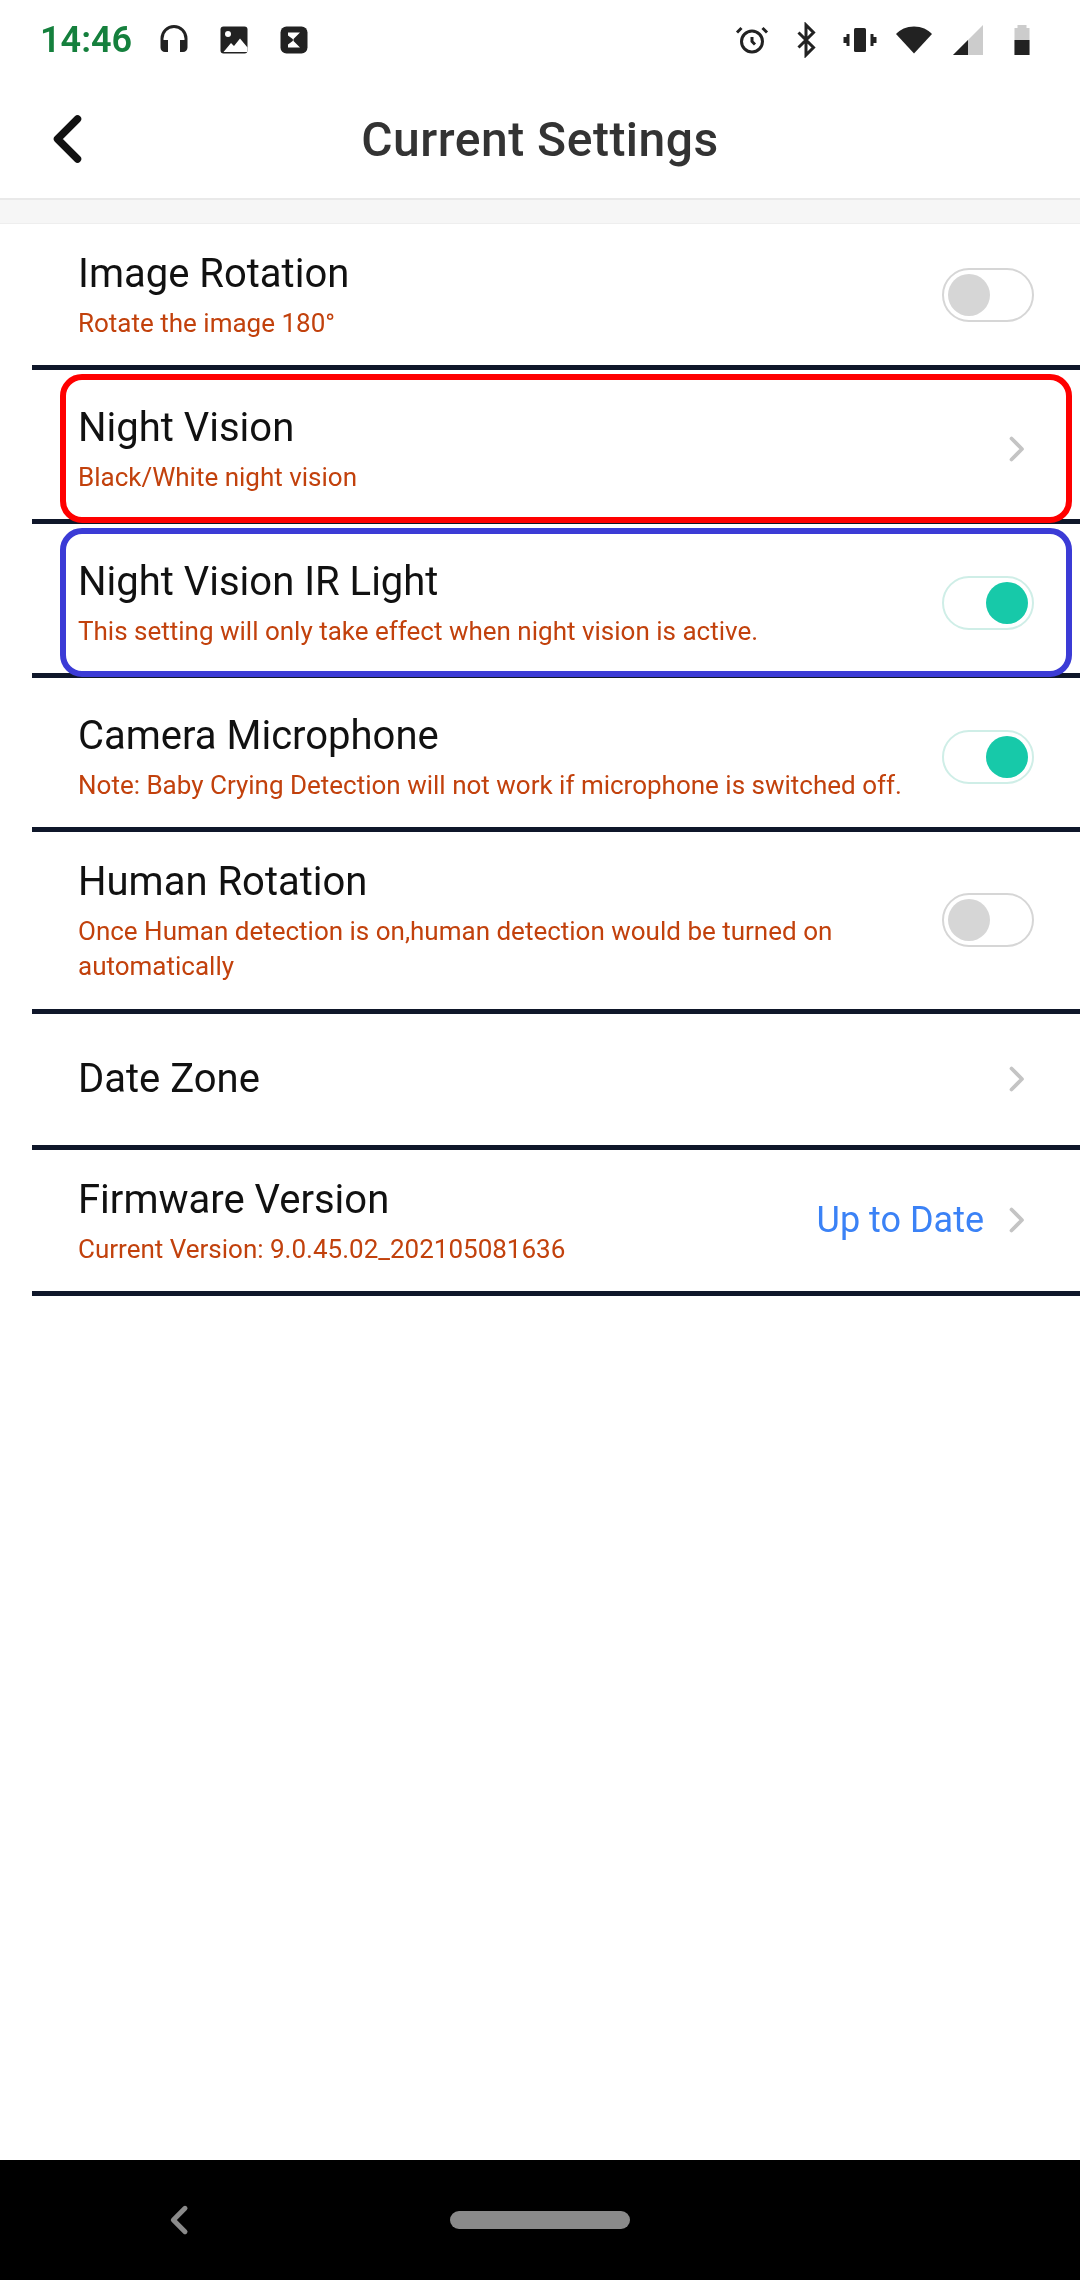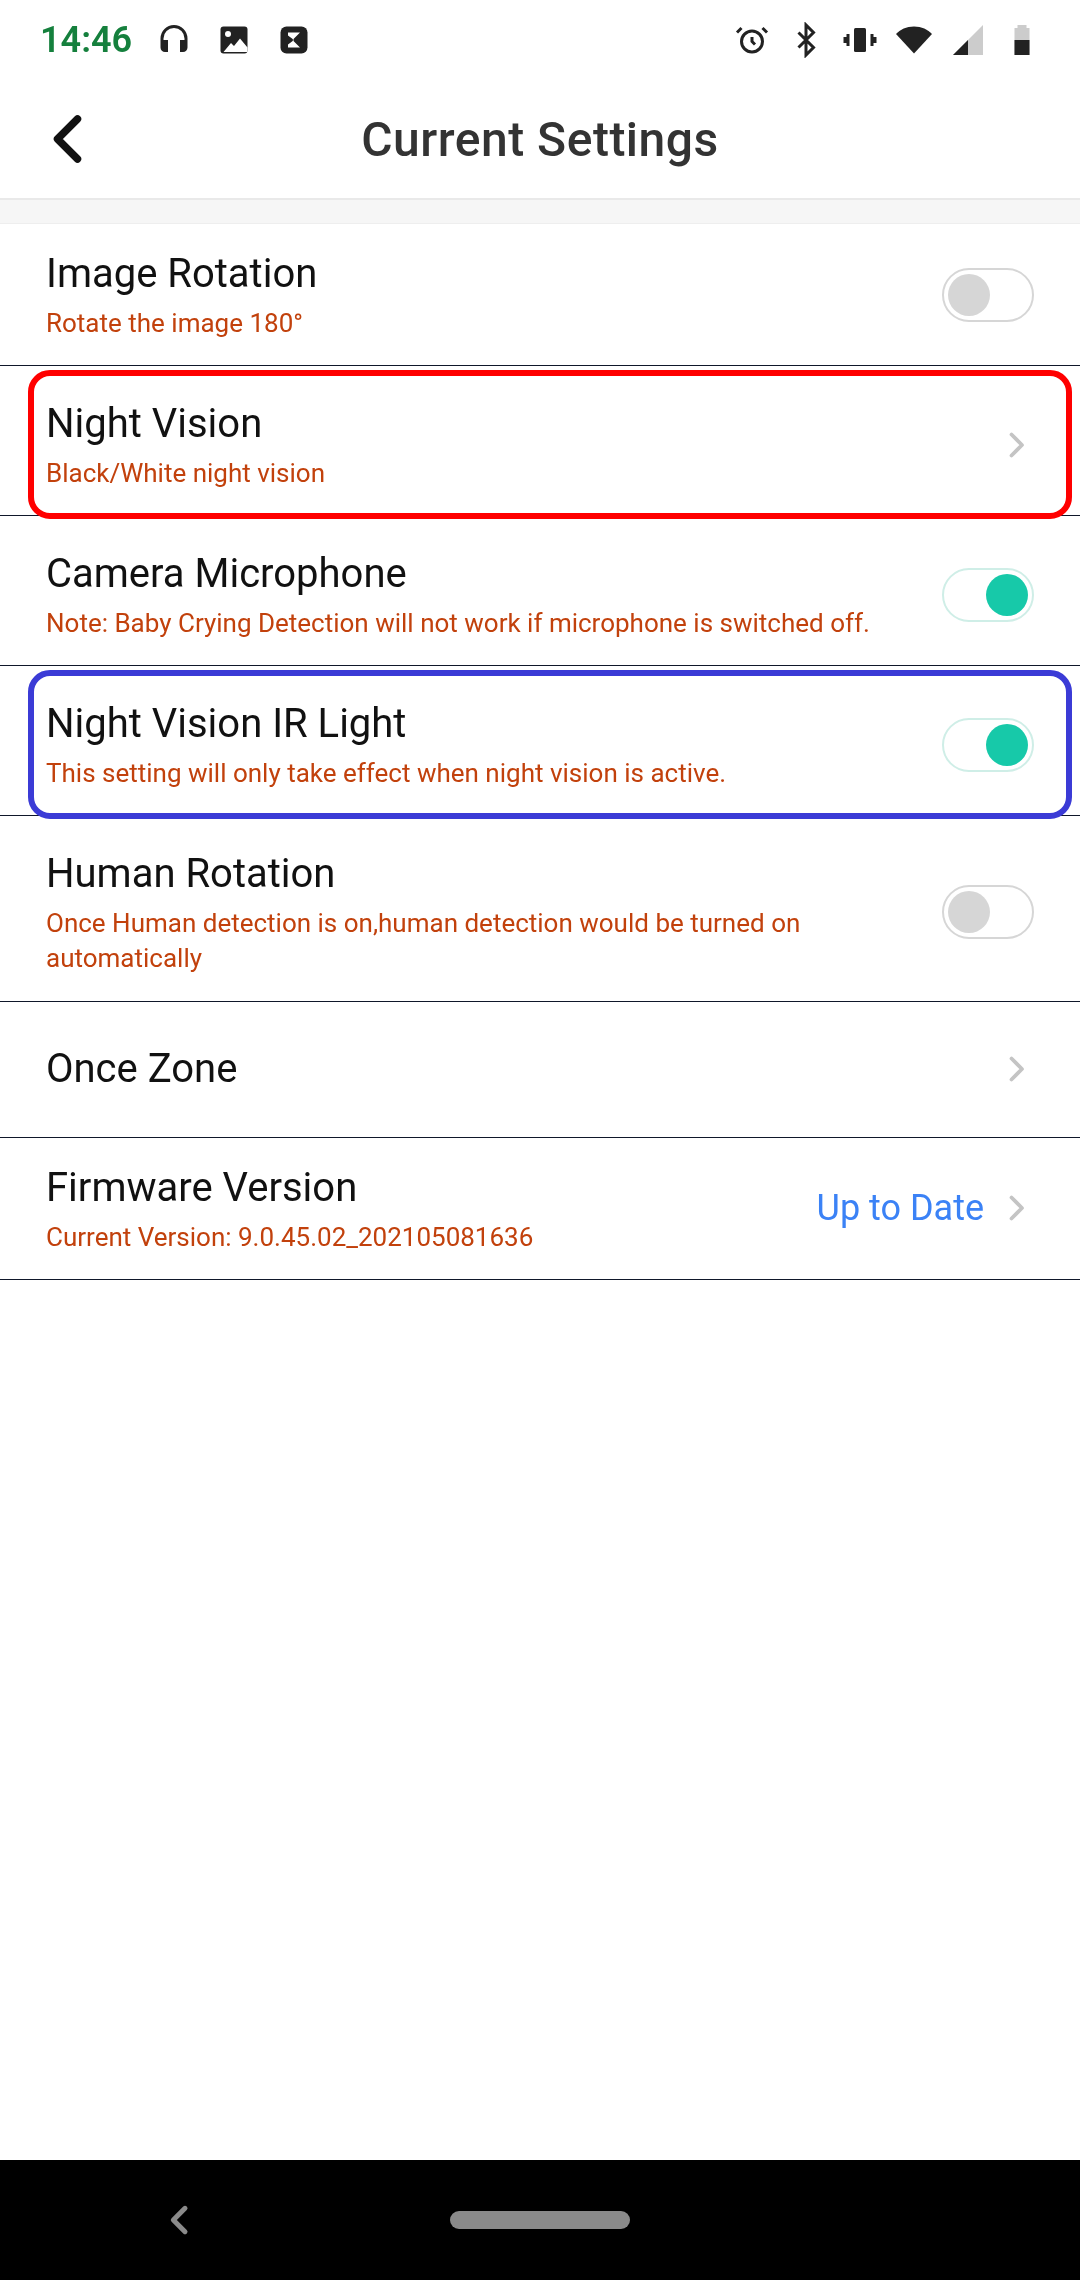--- a/index.html
+++ b/index.html
@@ -7,21 +7,21 @@
   .status-bar { height: 80px; display: flex; align-items: center; justify-content: space-between; padding: 0 40px; font-size: 36px; font-weight: 600; color: #15803d; }
   .status-left { display: flex; align-items: center; gap: 24px; }
   .status-right { display: flex; align-items: center; gap: 18px; }
   .status-icon { width: 36px; height: 36px; display: inline-flex; align-items: center; justify-content: center; }
   .status-icon svg { width: 100%; height: 100%; }
   .header { height: 120px; display: flex; align-items: center; position: relative; border-bottom: 2px solid #e9e9e9; }
   .back-btn { position: absolute; left: 40px; width: 60px; height: 60px; display: flex; align-items: center; justify-content: center; }
   .header-title { flex: 1; text-align: center; font-size: 48px; font-weight: 500; color: #333; letter-spacing: 0.5px; }
   .gap { height: 24px; background: #f6f6f6; border-bottom: 1px solid #eee; }
   .list { }
-  .row { display: flex; align-items: center; padding: 24px 46px 24px 46px; border-bottom: 1px solid #0f172a; min-height: 136px; position: relative; background: #fff; }
+  .row { display: flex; align-items: center; padding: 24px 46px 24px 46px; border-bottom: 5px solid #0f172a; min-height: 136px; position: relative; background: #fff; margin-left: 32px; }
   .row .text { flex: 1; padding-right: 20px; }
   .row .title { font-size: 40px; font-weight: 400; color: #111; line-height: 1.3; }
   .row .sub { font-size: 26px; color: #c2410c; margin-top: 6px; line-height: 1.35; }
   .row .value { font-size: 36px; color: #3b82f6; margin-right: 14px; white-space: nowrap; }
   .chevron { width: 36px; height: 36px; }
   .chevron svg { width: 100%; height: 100%; stroke: #c4c4c4; }
   
   .toggle { width: 92px; height: 54px; border-radius: 27px; position: relative; border: 2px solid #d6d6d6; background: #fff; flex-shrink: 0; }
   .toggle .knob { position: absolute; top: 4px; left: 4px; width: 42px; height: 42px; border-radius: 50%; background: #d6d6d6; transition: none; }
   .toggle.on { border-color: #cfeee7; }
@@ -131,54 +131,54 @@
       <div class="sub">Black/White night vision</div>
     </div>
     <span class="chevron">
       <svg viewBox="0 0 24 24" fill="none" stroke-width="2.5" stroke-linecap="round" stroke-linejoin="round">
             <polyline points="9 5 16 12 9 19"></polyline>
           </svg>
     </span>
     <div class="highlight-red"></div>
   </div>
 
+  <div class="row" style="margin-top:8px;margin-bottom:8px;">
+    <div class="text">
+      <div class="title">Night Vision IR Light</div>
+      <div class="sub">This setting will only take effect when night vision is active.</div>
+    </div>
+    <div class="toggle on">
+          <div class="knob"></div>
+        </div>
+    <div class="highlight-blue"></div>
+  </div>
+
   <div class="row">
     <div class="text">
       <div class="title">Camera Microphone</div>
       <div class="sub">Note: Baby Crying Detection will not work if microphone is switched off.</div>
     </div>
     <div class="toggle on">
           <div class="knob"></div>
         </div>
   </div>
 
-  <div class="row" style="margin-top:8px;margin-bottom:8px;">
-    <div class="text">
-      <div class="title">Night Vision IR Light</div>
-      <div class="sub">This setting will only take effect when night vision is active.</div>
-    </div>
-    <div class="toggle on">
-          <div class="knob"></div>
-        </div>
-    <div class="highlight-blue"></div>
-  </div>
-
   <div class="row">
     <div class="text">
       <div class="title">Human Rotation</div>
       <div class="sub">Once Human detection is on,human detection would be turned on automatically</div>
     </div>
     <div class="toggle">
           <div class="knob"></div>
         </div>
   </div>
 
   <div class="row">
     <div class="text">
-      <div class="title">Once Zone</div>
+      <div class="title">Date Zone</div>
     </div>
     <span class="chevron">
       <svg viewBox="0 0 24 24" fill="none" stroke-width="2.5" stroke-linecap="round" stroke-linejoin="round">
             <polyline points="9 5 16 12 9 19"></polyline>
           </svg>
     </span>
   </div>
 
   <div class="row">
     <div class="text">

